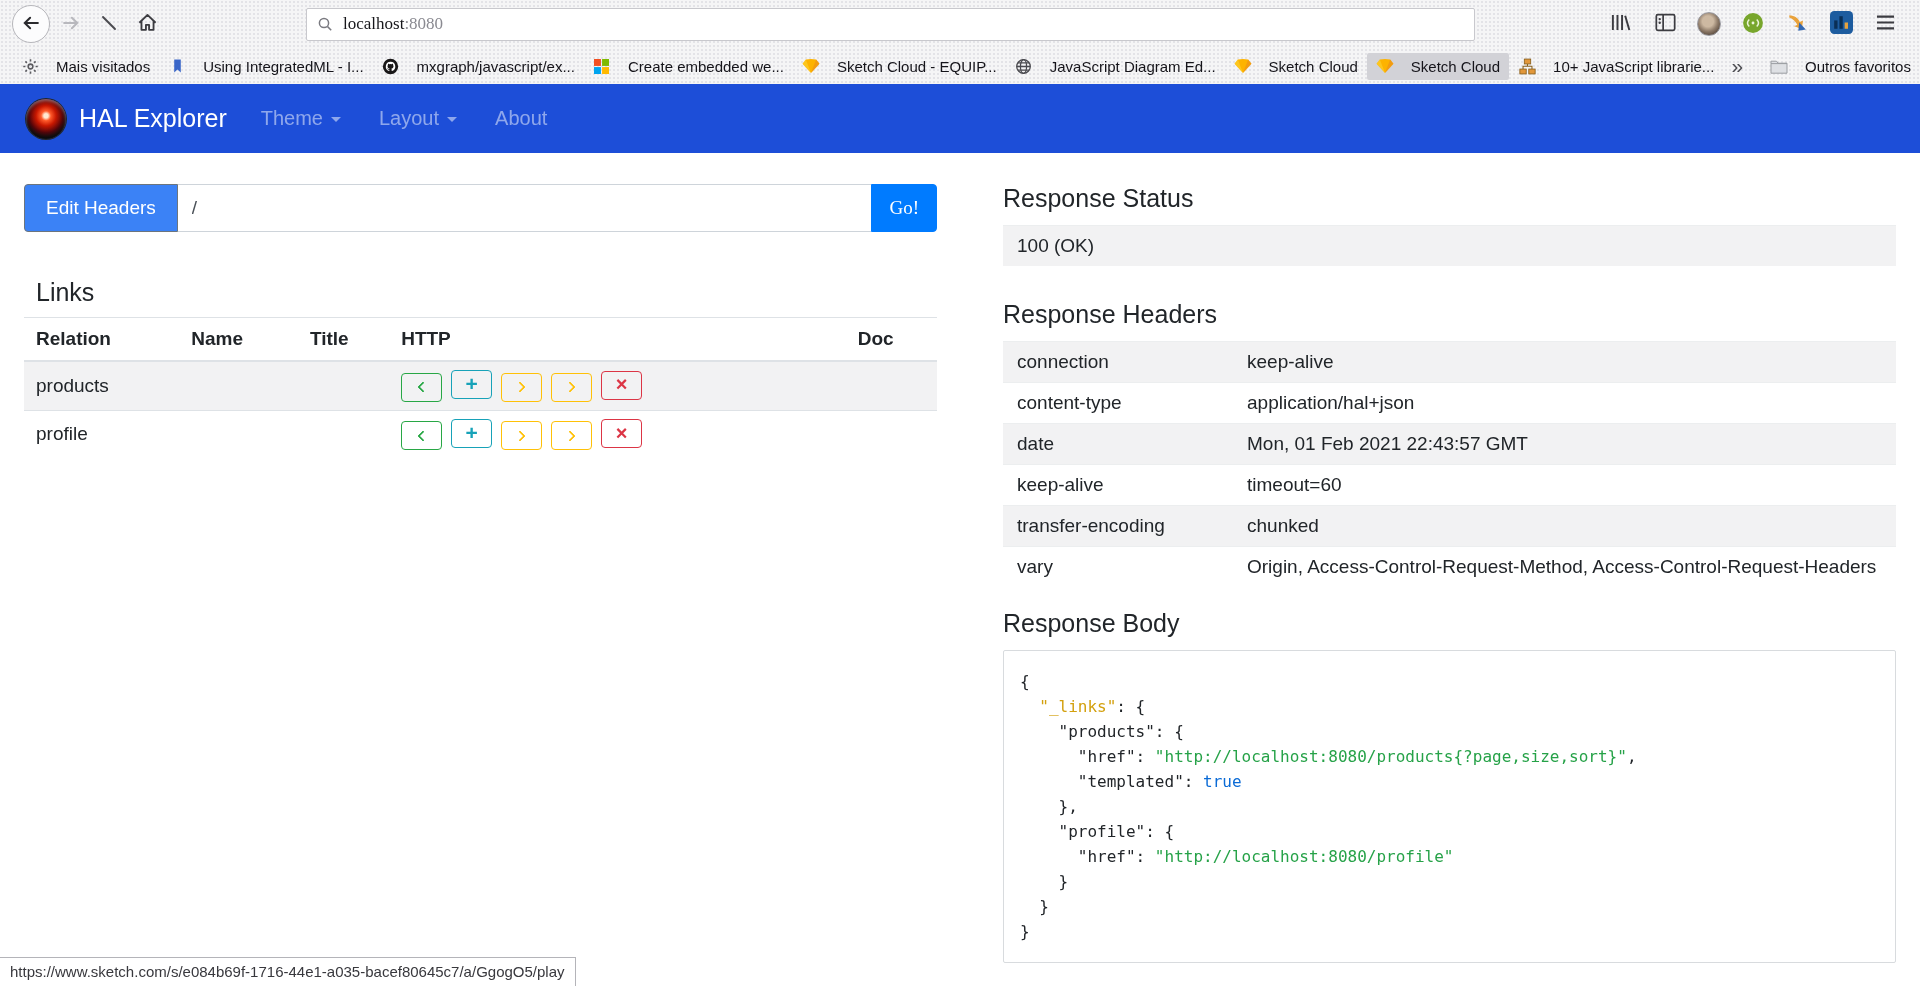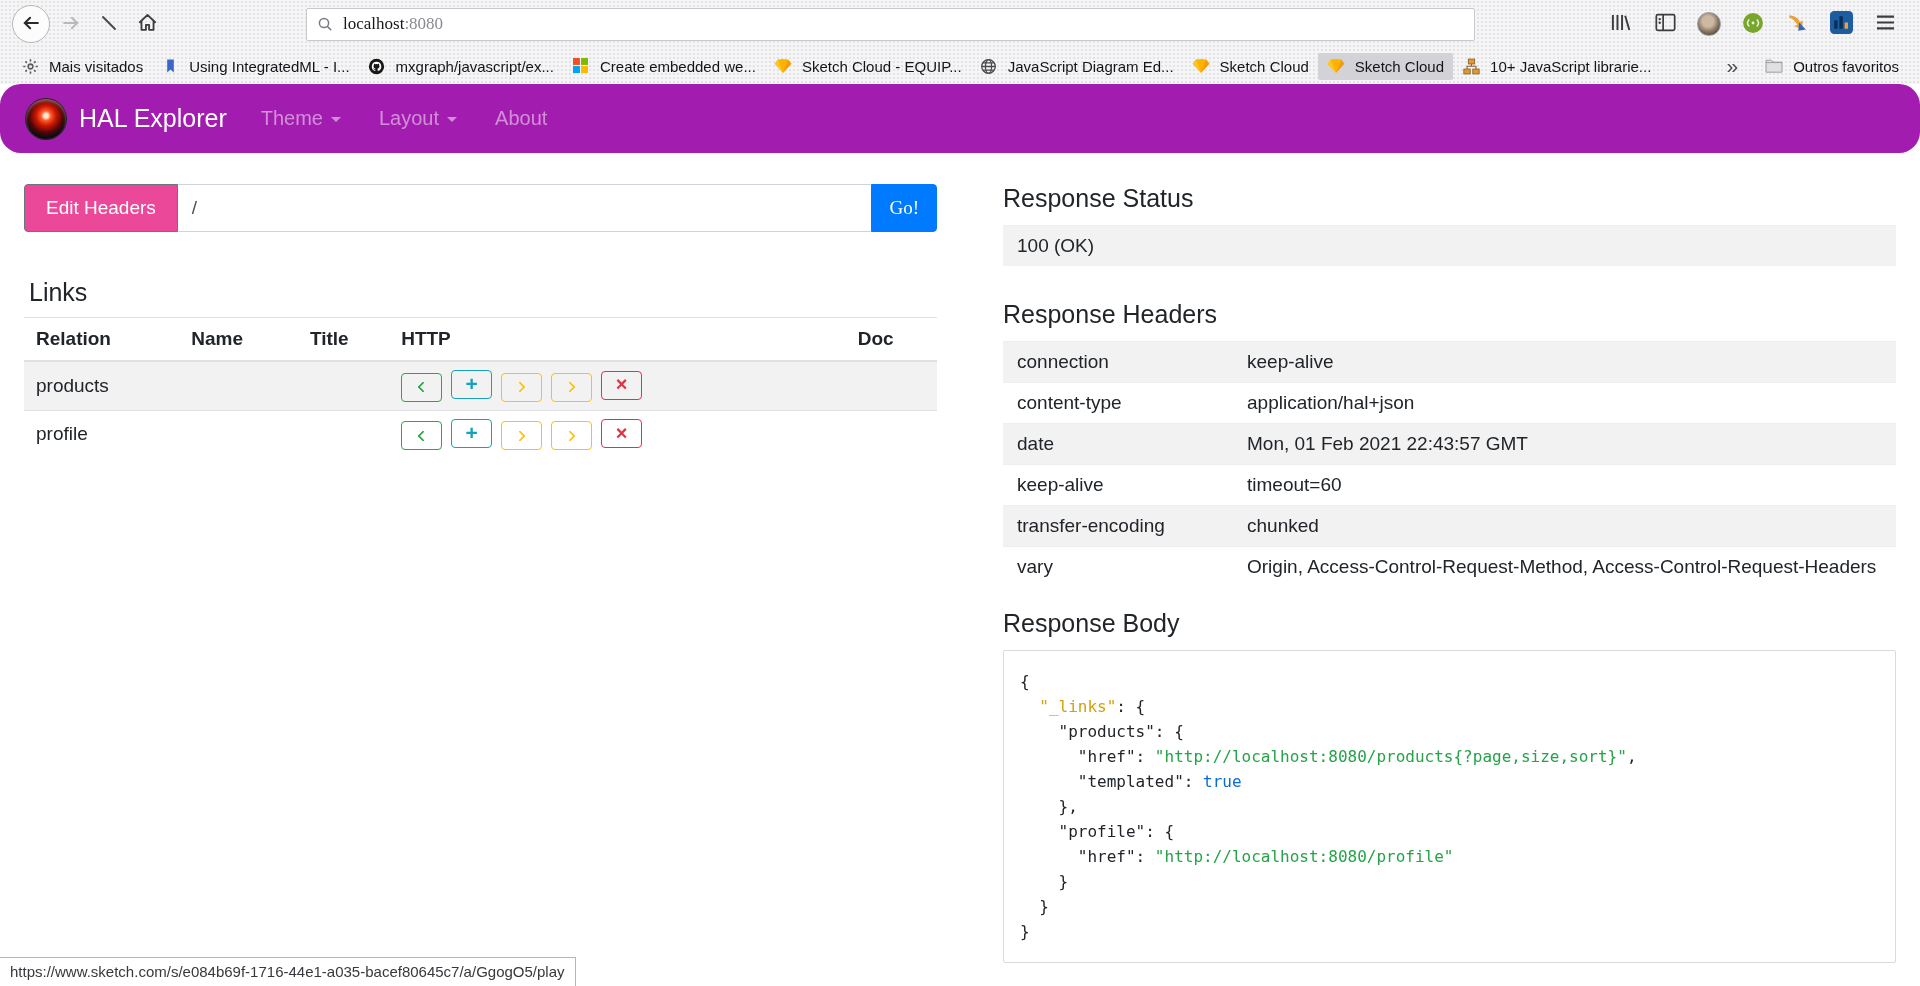--- a/index.html
+++ b/index.html
@@ -34,31 +34,31 @@
   .avatar {
     width:24px; height:24px; border-radius:50%;
     background:radial-gradient(circle at 45% 38%, #cdb9a2 0 30%, #8d7a68 55%, #57493d 80%, #3c332c 100%);
     border:1px solid #9a9aa0;
   }
 
   
   .bookmarks-bar { height:36px; display:flex; align-items:center; padding:0 12px; }
   .bm-items { display:flex; align-items:center; }
   .bookmark {
-    display:flex; gap:10px; padding:5px 9px; border-radius:2px;
+    display:flex; align-items:center; gap:17px; padding:5px 9px; border-radius:2px;
     font-size:15px; color:#15141a; cursor:pointer; white-space:nowrap;
   }
   .bookmark.active { background:#d2d2d7; }
   .bm-icon { display:flex; width:18px; justify-content:center; }
   .bm-right { margin-left:auto; display:flex; align-items:center; gap:10px; }
   .bm-overflow { font-size:21px; color:#4a4a4f; padding:0 8px; cursor:pointer; }
 
   
   .hal-navbar {
-    height:69px; background:#a21caf; display:flex; align-items:center; padding:0 26px;border-radius:21px;
+    height:69px; background:#1d4ed8; display:flex; align-items:center; padding:0 26px;
   }
   .brand { display:flex; align-items:center; gap:13px; text-decoration:none; cursor:pointer; }
   .hal-logo {
     width:40px; height:40px; border-radius:50%; flex:0 0 auto;
     background:radial-gradient(circle at 50% 42%, #ffe9d2 0 7%, #ff5a2a 16%, #c61700 33%, #55060b 55%, #181818 72%, #303030 90%, #3a3a3a 100%);
     box-shadow:inset 0 2px 3px rgba(255,255,255,.35), inset 0 -3px 5px rgba(0,0,0,.65), 0 0 0 1px #23272b;
   }
   .brand-title { color:#fff; font-size:25px; font-weight:500; }
   .nav-items { display:flex; align-items:center; gap:38px; margin-left:34px; }
   .nav-link { color:rgba(255,255,255,.5); font-size:20px; text-decoration:none; cursor:pointer; }
@@ -67,29 +67,29 @@
     border-left:5px solid transparent; border-right:5px solid transparent;
     border-top:5px solid rgba(255,255,255,.5);
   }
 
   
   .content { display:flex; gap:48px; padding:31px 24px 0; }
   .left-col { width:913px; flex:0 0 auto; }
   .right-col { flex:1; min-width:0;margin-left:18px; }
 
   h4 { font-size:25px; font-weight:500; color:#212529; margin:0 0 12px; }
-  .links-title { margin:46px 5px 10px; }
+  .links-title { margin:46px 12px 10px; }
   .rh-title { margin-top:34px; }
   .rb-title { margin-top:22px; }
 
   
   .input-group { display:flex; height:48px; width:100%; }
   .btn { border:none; cursor:pointer; font-family:inherit; font-size:19px; }
   .btn-secondary {
-    background:#ec4899; color:#fff; border:1px solid #6c757d;
+    background:#3b82f6; color:#fff; border:1px solid #6c757d;
     border-radius:4px 0 0 4px; padding:8px 21px; flex:0 0 auto;text-align:right;
   }
   .uri-input {
     flex:1; border:1px solid #ced4da; border-left:none; border-right:none;
     padding:0 14px; font-size:19px; font-family:inherit; color:#495057; outline:none; min-width:0;
   }
   .btn-primary {
     background:#007bff; color:#fff; border:1px solid #007bff;
     border-radius:0 4px 4px 0; padding:0 17px; flex:0 0 auto;font-family:Liberation Serif, serif;
   }

